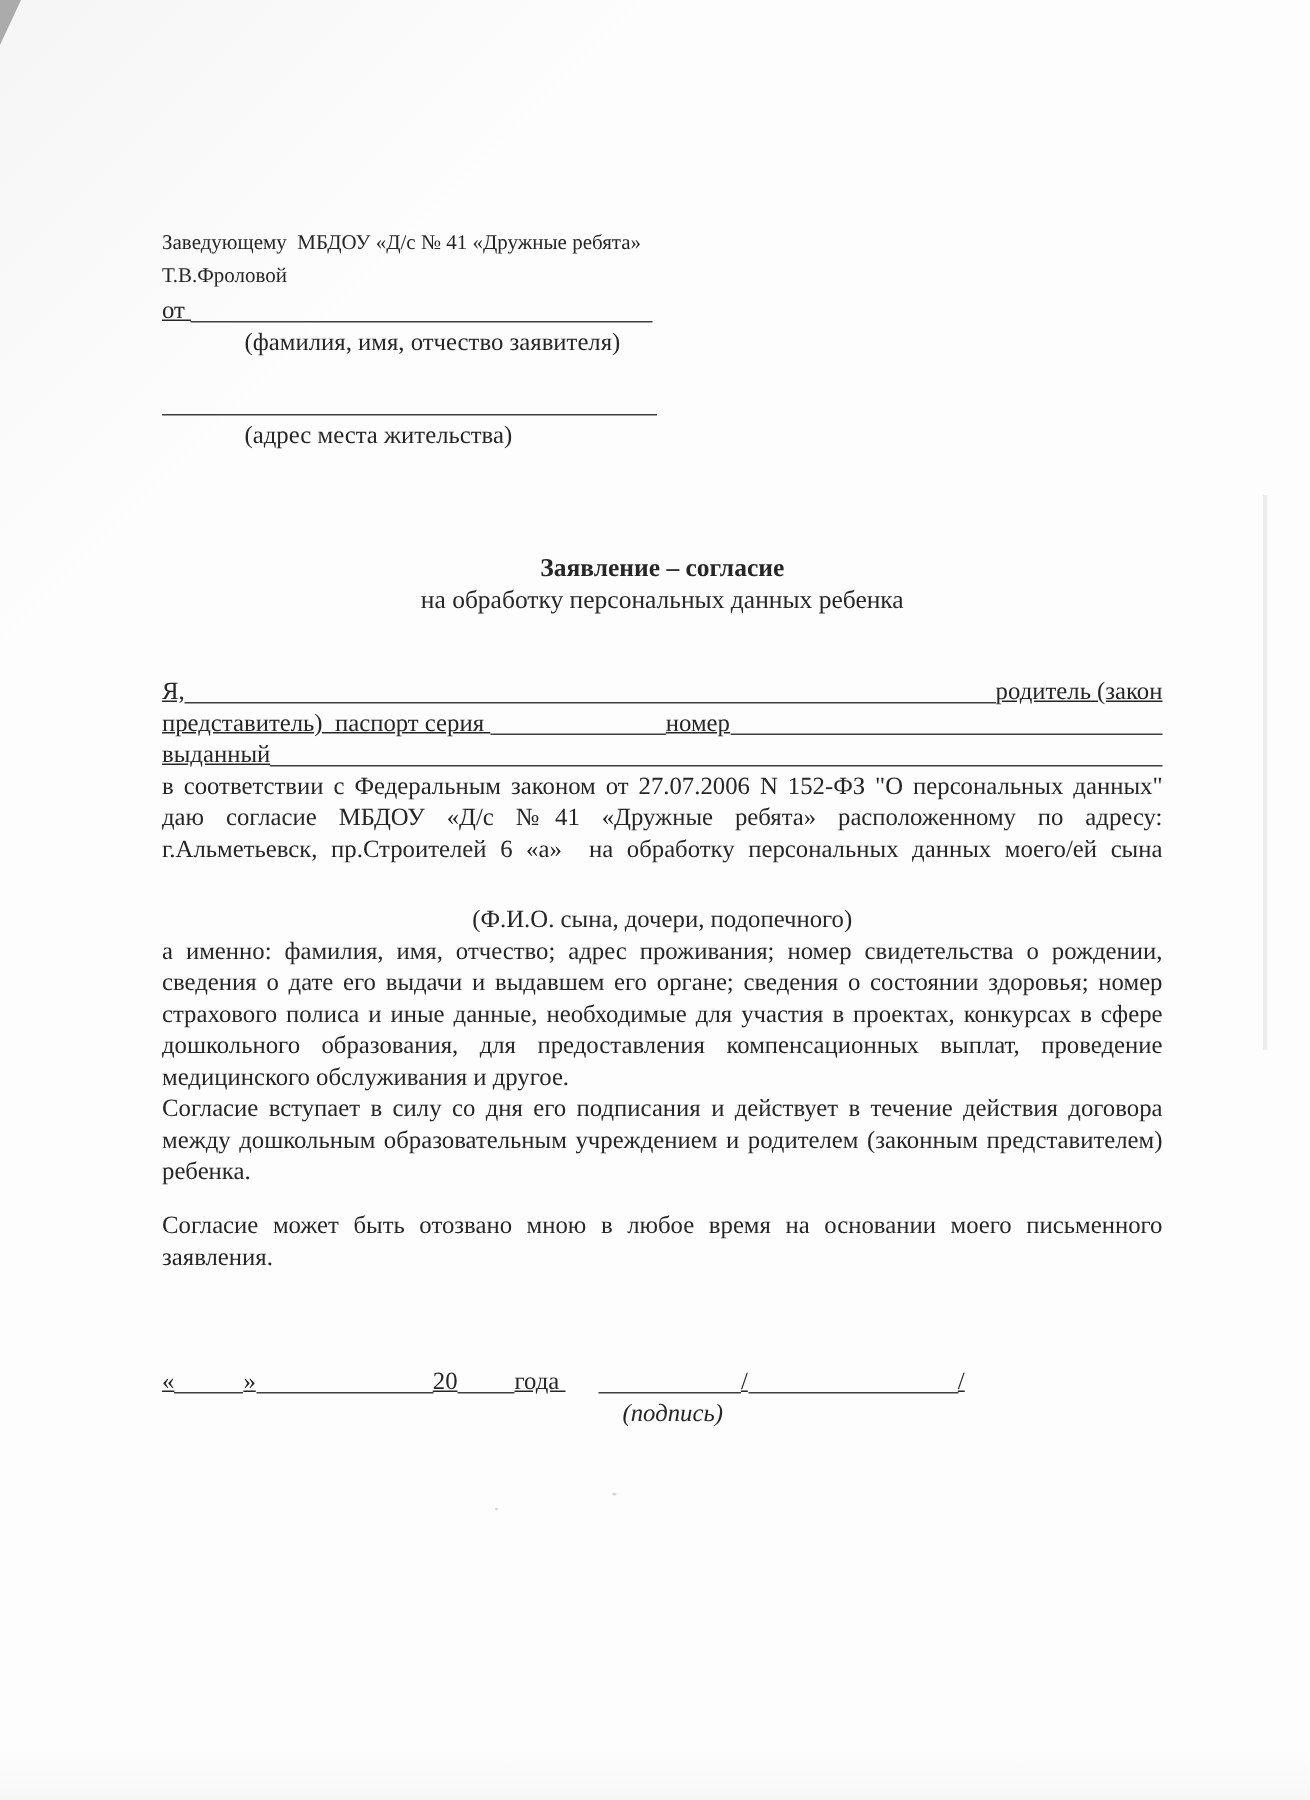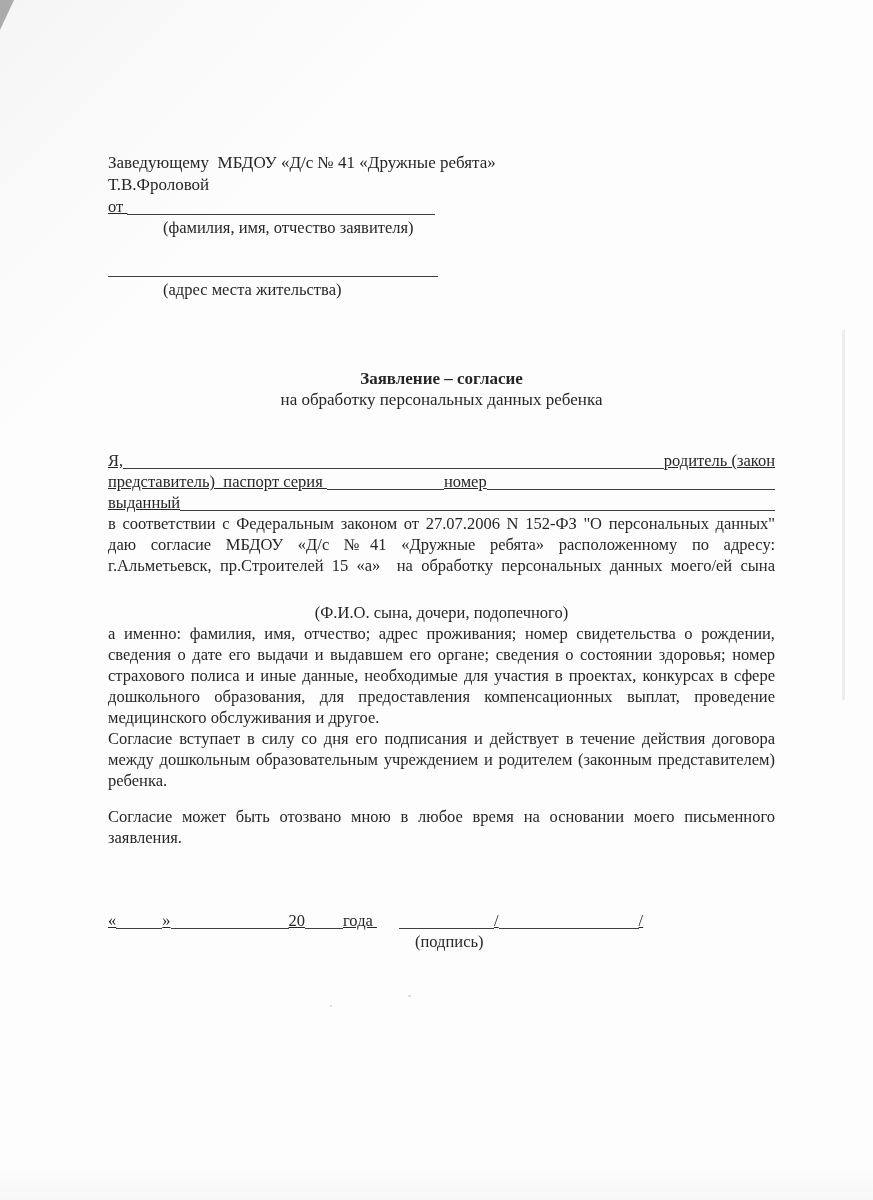--- a/index.html
+++ b/index.html
@@ -25,21 +25,21 @@
   }
   .edge-streak {
     position: absolute; left: 842px; top: 330px; width: 3px; height: 370px;
     background: #ededed;
   }
   .speck { position: absolute; background: #d7d7d7; border-radius: 50%; }
 
   .content {
     position: absolute; left: 108px; top: 152px; width: 667px;
   }
-  .hline { font-size: 17px; line-height: 22px; white-space: pre-wrap; }
+  .hline { font-size: 14px; line-height: 22px; white-space: pre-wrap; }
   .docline, .fline, .just, .para, .caption { font-size: 16.5px; line-height: 21px; }
 
   .fline { display: flex; align-items: flex-end; }
   .nw { white-space: pre; text-decoration: underline; }
   .blank {
     display: inline-block;
     border-bottom: 1.4px solid #3f3f3f;
     height: 14px;
     margin-bottom: 2px;
   }
@@ -54,21 +54,21 @@
   .title-block { text-align: center; }
   .title-main { font-weight: bold; font-size: 17px; line-height: 21px; }
   .title-sub { font-size: 17px; line-height: 21px; }
 
   .gap-addr { margin-top: 24px; }
   .gap-title { margin-top: 68px; }
   .gap-body { margin-top: 40px; }
   .gap-revoke { margin-top: 15px; }
   .gap-sign { margin-top: 62px; }
 
-  .sig-caption { margin-left: 307px; }
+  .sig-caption { margin-left: 307px; font-style: italic; }
 </style>
 </head>
 <body>
 
 <div class="paper-shade"></div>
 <div class="corner-mark"></div>
 <div class="edge-streak"></div>
 <div class="speck" style="left:408px; top:995px; width:3px; height:2px;"></div>
 <div class="speck" style="left:330px; top:1005px; width:2px; height:2px;"></div>
 
@@ -107,21 +107,21 @@
       <span class="blank grow"></span>
     </div>
 
     <div class="fline">
       <span class="nw">выданный</span>
       <span class="blank grow"></span>
     </div>
 
     <div class="just">в соответствии с Федеральным законом от 27.07.2006 N 152-ФЗ "О персональных данных"</div>
     <div class="just">даю согласие МБДОУ «Д/с №41 «Дружные ребята» расположенному по адресу:</div>
-    <div class="just" style="white-space:pre-wrap;">г.Альметьевск, пр.Строителей 15 «а»  на обработку персональных данных моего/ей сына</div>
+    <div class="just" style="white-space:pre-wrap;">г.Альметьевск, пр.Строителей 6 «а»  на обработку персональных данных моего/ей сына</div>
 
     <div class="docline caption caption-center">(Ф.И.О. сына, дочери, подопечного)</div>
 
     <div class="para">а именно: фамилия, имя, отчество; адрес проживания; номер свидетельства о рождении, сведения о дате его выдачи и выдавшем его органе; сведения о состоянии здоровья; номер страхового полиса и иные данные, необходимые для участия в проектах, конкурсах в сфере дошкольного образования, для предоставления компенсационных выплат, проведение медицинского обслуживания и другое.</div>
     <div class="para">Согласие вступает в силу со дня его подписания и действует в течение действия договора между дошкольным образовательным учреждением и родителем (законным представителем) ребенка.</div>
     <div class="para gap-revoke">Согласие может быть отозвано мною в любое время на основании моего письменного заявления.</div>
   </div>
 
   <div class="fline gap-sign">
     <span class="nw">«</span>

